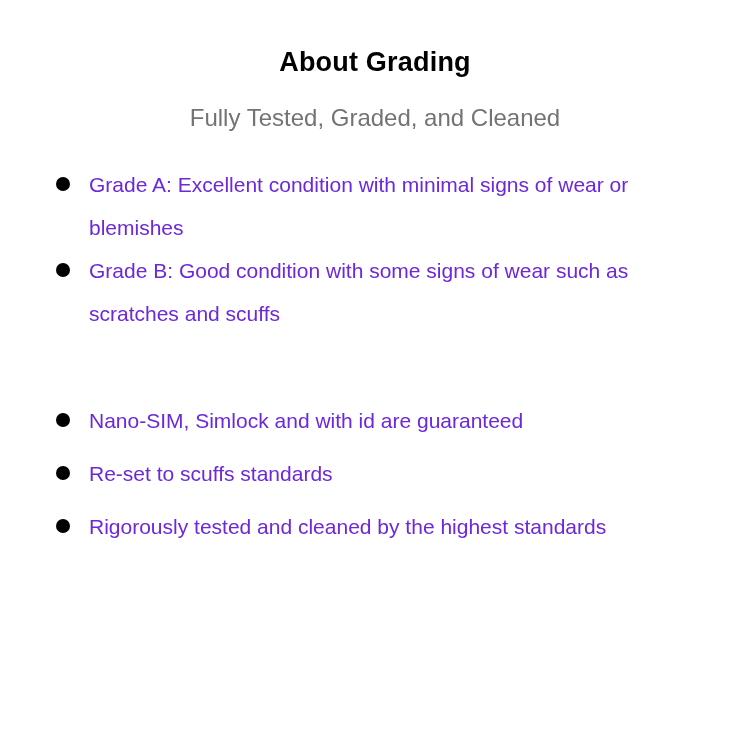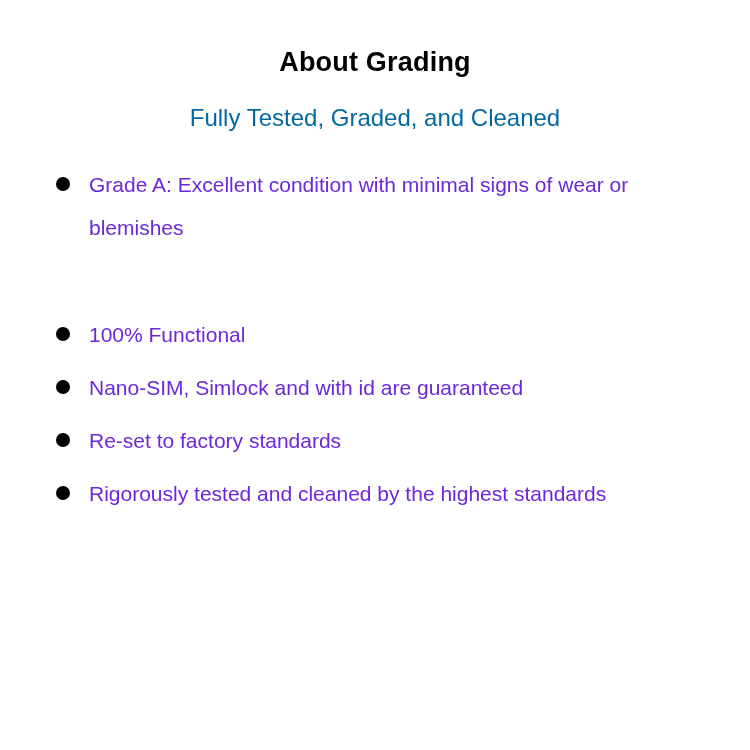--- a/index.html
+++ b/index.html
@@ -27,21 +27,21 @@
     font-weight: bold;
     letter-spacing: 0.2px;
     color: #000000;
     margin: 0;
     line-height: 1.2;
   }
   .subheading {
     text-align: center;
     font-size: 24px;
     font-weight: normal;
-    color: #0369a1;
+    color: #737373;
     margin: 0;
     line-height: 1.2;
   }
   .section-gap-1 { height: 26px; }
   .section-gap-2 { height: 30px; }
   .section-gap-3 { height: 34px; }
   .section-gap-4 { height: 30px; }
 
   ul.bullets {
     list-style: none;
@@ -86,39 +86,39 @@
 
   <p class="subheading">Fully Tested, Graded, and Cleaned</p>
 
   <div class="section-gap-2"></div>
 
   <ul class="bullets grading">
     <li>
       <span class="dot"></span>
       <span class="li-text">Grade A: Excellent condition with minimal signs of wear or blemishes</span>
     </li>
+    <li>
+      <span class="dot"></span>
+      <span class="li-text">Grade B: Good condition with some signs of wear such as scratches and scuffs</span>
+    </li>
   </ul>
 
   <div class="section-gap-3"></div>
 
 
   <div class="section-gap-4"></div>
 
   <ul class="bullets function">
     <li>
       <span class="dot"></span>
-      <span class="li-text">100% Functional</span>
-    </li>
-    <li>
-      <span class="dot"></span>
       <span class="li-text">Nano-SIM, Simlock and with id are guaranteed</span>
     </li>
     <li>
       <span class="dot"></span>
-      <span class="li-text">Re-set to factory standards</span>
+      <span class="li-text">Re-set to scuffs standards</span>
     </li>
     <li>
       <span class="dot"></span>
       <span class="li-text">Rigorously tested and cleaned by the highest standards</span>
     </li>
   </ul>
 
 </div>
 
 </body></html>

